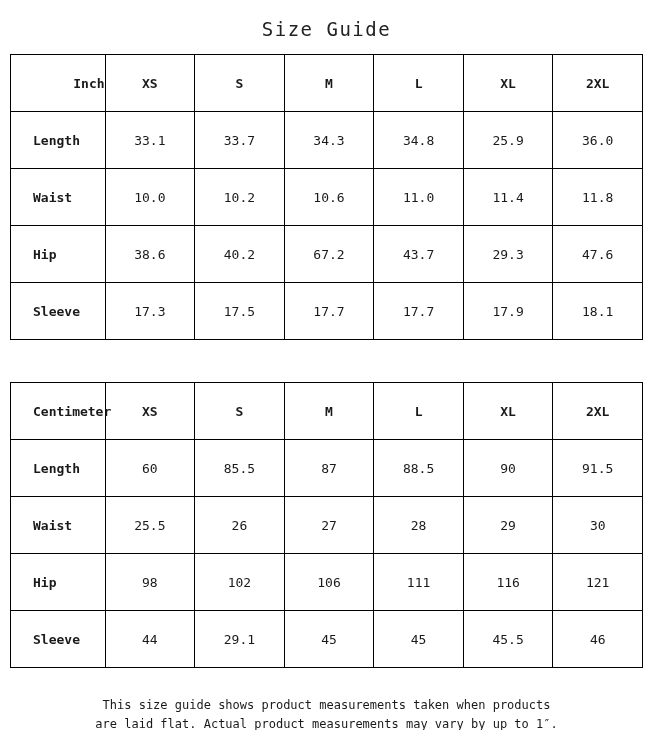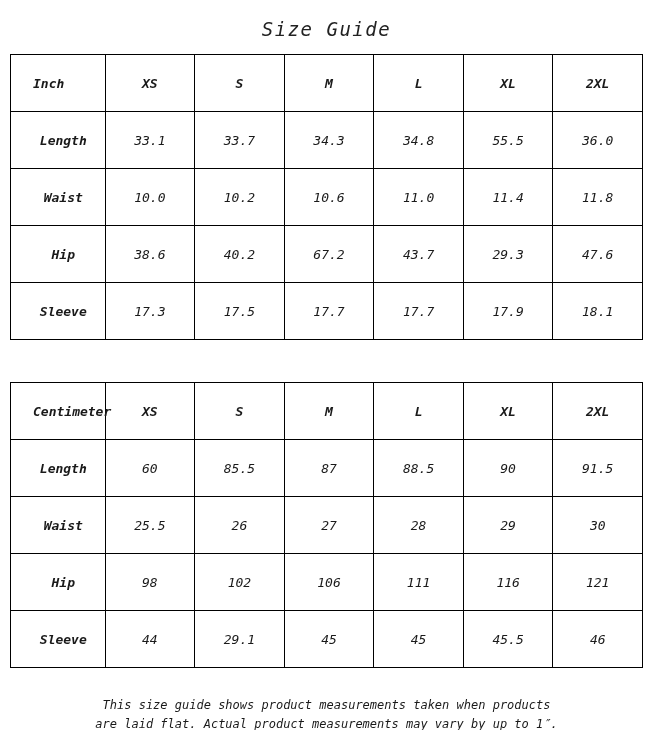--- a/index.html
+++ b/index.html
@@ -12,21 +12,20 @@
     background: #ffffff;
     font-family: "DejaVu Sans Mono", monospace;
     color: #1a1a1a;
     overflow: hidden;
   }
   .page {
     width: 653px;
     height: 730px;
     position: relative;
     box-sizing: border-box;
-    font-style: italic;
   }
   .guide-title {
     text-align: center;
     font-family: "DejaVu Sans Mono", monospace;
     font-size: 19px;
     letter-spacing: 1.5px;
     color: #222;
     padding-top: 18px;
     padding-bottom: 14px;
   }
@@ -46,26 +45,26 @@
     font-weight: normal;
     color: #1a1a1a;
     padding: 0;
   }
   table.size-table .hdr-cell,
   table.size-table .row-label {
     font-weight: bold;
     font-size: 13px;
   }
   table.size-table .unit-cell {
+    text-align: right;
+    padding-left: 22px;
+  }
+  table.size-table .row-label {
     text-align: left;
     padding-left: 22px;
-  }
-  table.size-table .row-label {
-    text-align: center;
-    padding-left: 11px;
   }
   .col-unit { width: 94px; }
   .col-size { width: 89px; }
   .spacer {
     height: 42px;
   }
   .footnote {
     width: 613px;
     margin: 12px auto;
     padding-top: 16px;
@@ -102,21 +101,21 @@
         <td class="hdr-cell">L</td>
         <td class="hdr-cell">XL</td>
         <td class="hdr-cell">2XL</td>
       </tr>
       <tr>
         <td class="row-label">Length</td>
         <td>33.1</td>
         <td>33.7</td>
         <td>34.3</td>
         <td>34.8</td>
-        <td>55.5</td>
+        <td>25.9</td>
         <td>36.0</td>
       </tr>
       <tr>
         <td class="row-label">Waist</td>
         <td>10.0</td>
         <td>10.2</td>
         <td>10.6</td>
         <td>11.0</td>
         <td>11.4</td>
         <td>11.8</td>

